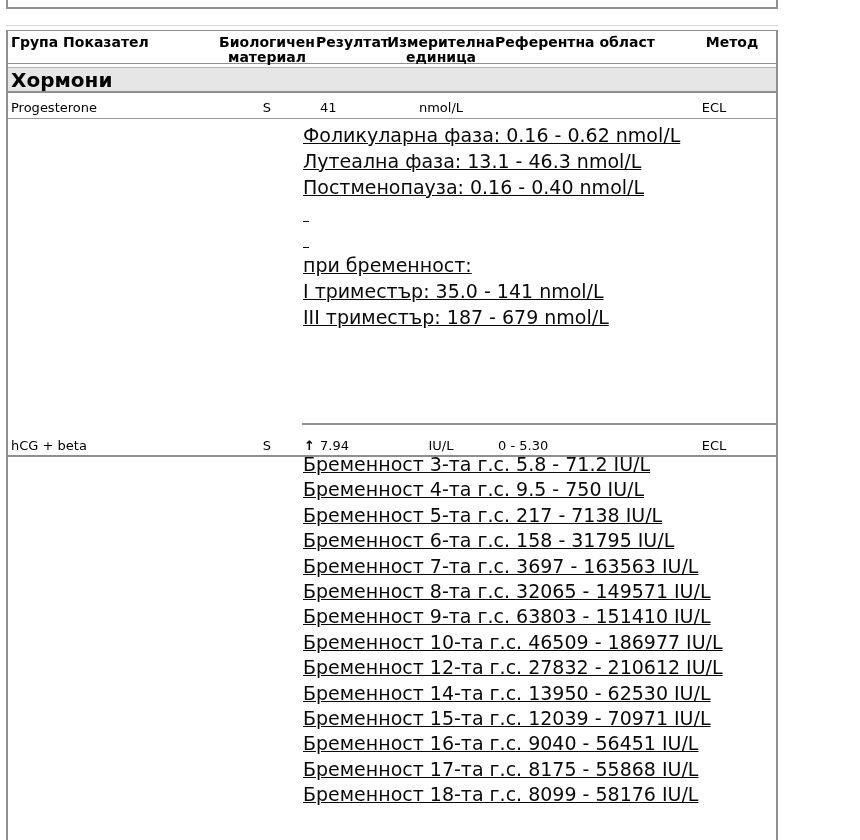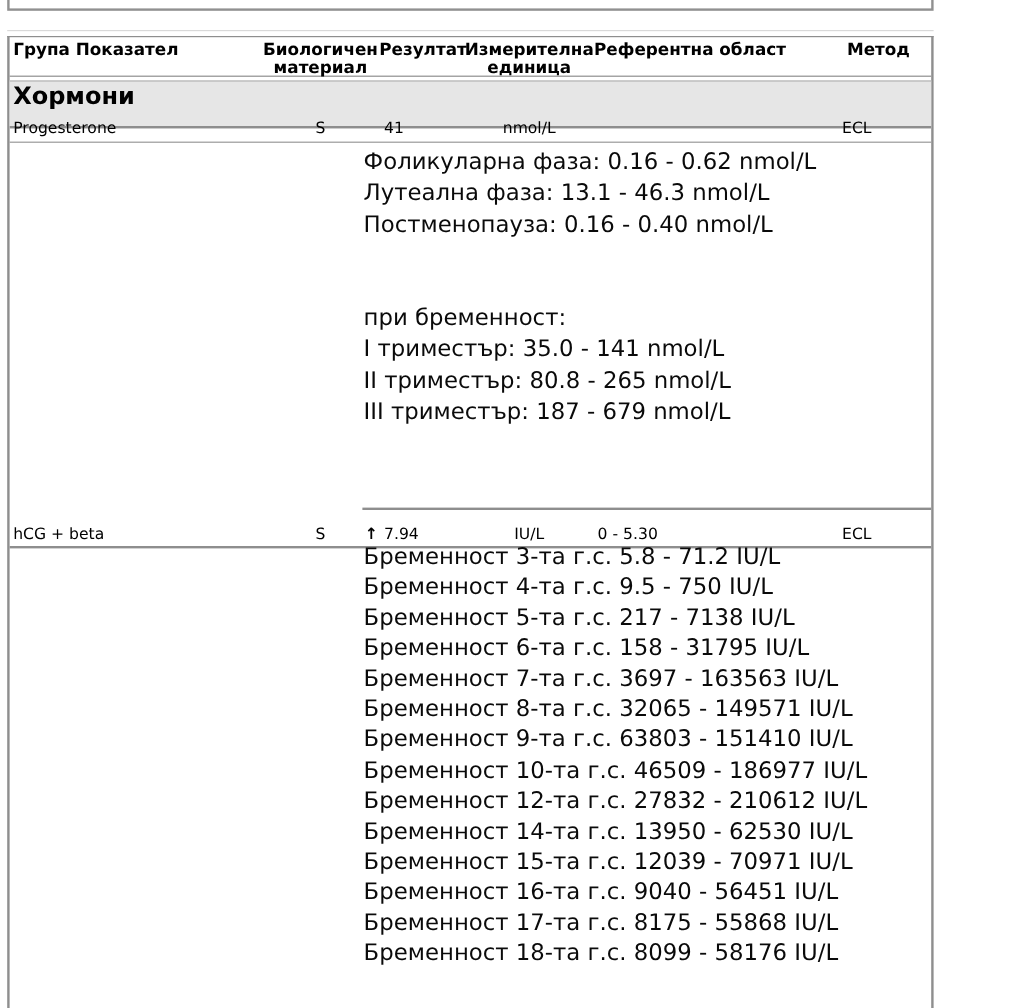--- a/index.html
+++ b/index.html
@@ -28,39 +28,39 @@
   .thead{position:absolute;left:0;right:0;top:0;height:33px;
     border-bottom:1px solid var(--border-gray);font-weight:bold;font-size:14px;}
   .th{position:absolute;line-height:15px;white-space:nowrap;}
   .th-name{left:3px;top:4px;}
   .th-material{left:204px;top:4px;width:110px;text-align:center;}
   .th-result{left:308px;top:4px;}
   .th-unit{left:378px;top:4px;width:110px;text-align:center;}
   .th-ref{left:487px;top:4px;width:172px;}
   .th-method{left:669px;top:4px;width:110px;text-align:center;}
 
-  .group-band{position:absolute;left:0;right:0;top:36px;height:40px;
+  .group-band{position:absolute;left:0;right:0;top:36px;height:26px;
     background:var(--band-bg);
     border-top:1px solid #b5b5b5;
     border-bottom:2px solid var(--border-gray);}
   .group-band span{position:absolute;left:3px;top:-1px;font-size:20px;font-weight:bold;line-height:26px;}
 
   .data-row{position:absolute;left:0;right:0;font-size:13px;}
   .data-row span{position:absolute;white-space:nowrap;}
   .row1{top:65px;height:23px;line-height:23px;border-bottom:1px solid #9a9a9a;}
   .row2{top:404px;height:22px;line-height:21px;border-bottom:2px solid var(--border-gray);}
   .c-name{left:3px;}
   .c-material{left:204px;width:110px;text-align:center;}
   .c-result{left:296px;}
   .c-result .flag{position:static;display:inline-block;width:16px;font-weight:bold;}
   .c-unit{left:378px;width:110px;text-align:center;}
   .c-ref{left:490px;}
   .c-method{left:647px;width:118px;text-align:center;}
 
-  .refblock{position:absolute;left:295px;right:4px;font-size:19px;color:#0a0a0a;}
+  .refblock{position:absolute;left:295px;right:4px;font-size:19px;color:#0a0a0a;text-decoration:underline;}
   .rb1{top:89px;padding-top:2px;line-height:26px;}
   .rb2{top:418px;padding-top:3px;line-height:25.4px;}
   .ref-line{white-space:nowrap;}
 
   .partial-line{position:absolute;left:294px;right:0;top:392px;height:2px;background:var(--border-gray);}
 </style>
 </head>
 <body>
 
 <div class="page">
@@ -102,21 +102,20 @@
     </div>
 
     <div class="refblock rb1">
         <div class="ref-line">Фоликуларна фаза: 0.16 - 0.62 nmol/L</div>
         <div class="ref-line">Лутеална фаза: 13.1 - 46.3 nmol/L</div>
         <div class="ref-line">Постменопауза: 0.16 - 0.40 nmol/L</div>
         <div class="ref-line">&nbsp;</div>
         <div class="ref-line">&nbsp;</div>
         <div class="ref-line">при бременност:</div>
         <div class="ref-line">I триместър: 35.0 - 141 nmol/L</div>
-        <div class="ref-line">II триместър: 80.8 - 265 nmol/L</div>
         <div class="ref-line">III триместър: 187 - 679 nmol/L</div>
       </div>
 
     <div class="partial-line"></div>
 
     <div class="data-row row2">
       <span class="c-name">hCG + beta</span>
       <span class="c-material">S</span>
       <span class="c-result"><span class="flag">↑</span><span>7.94</span></span>
       <span class="c-unit">IU/L</span>

